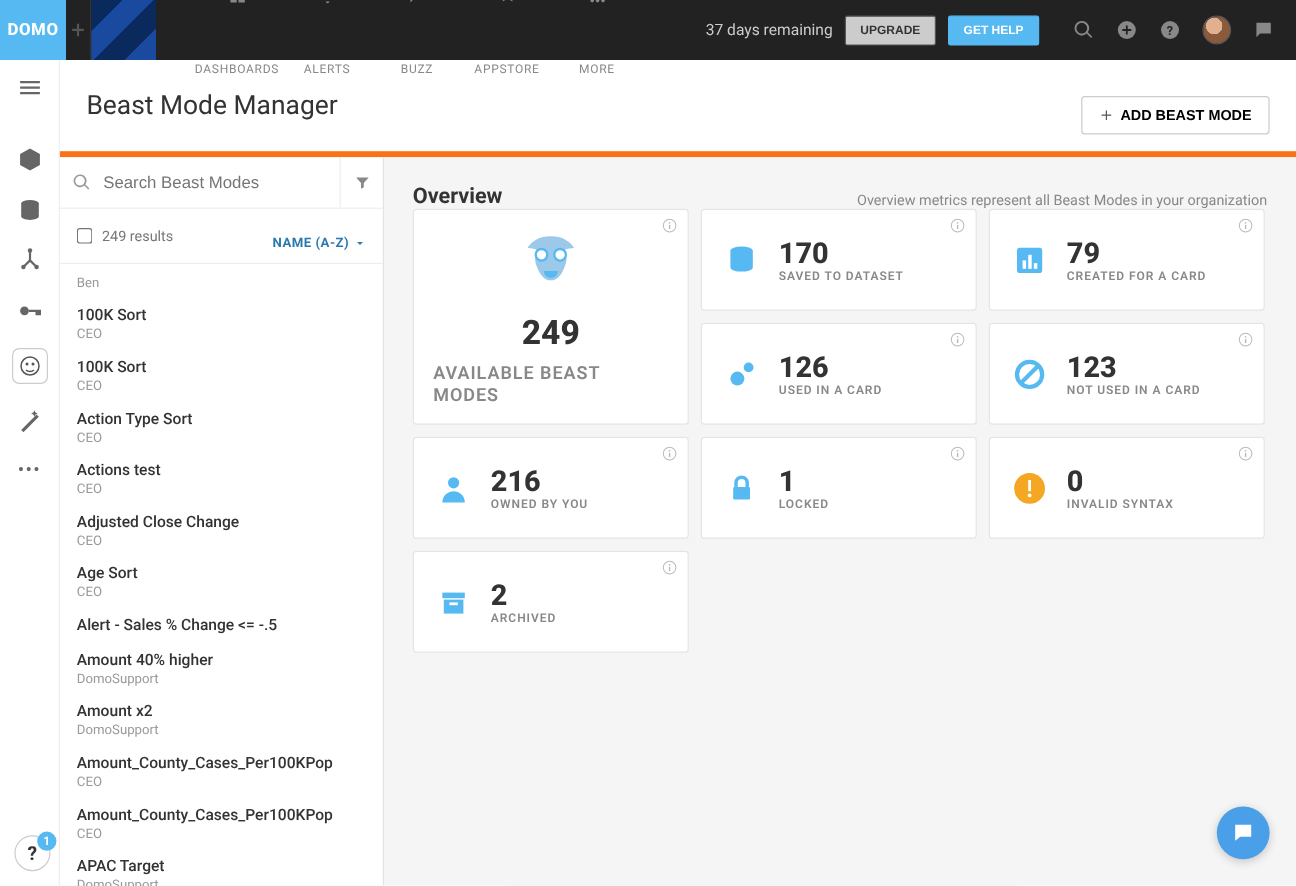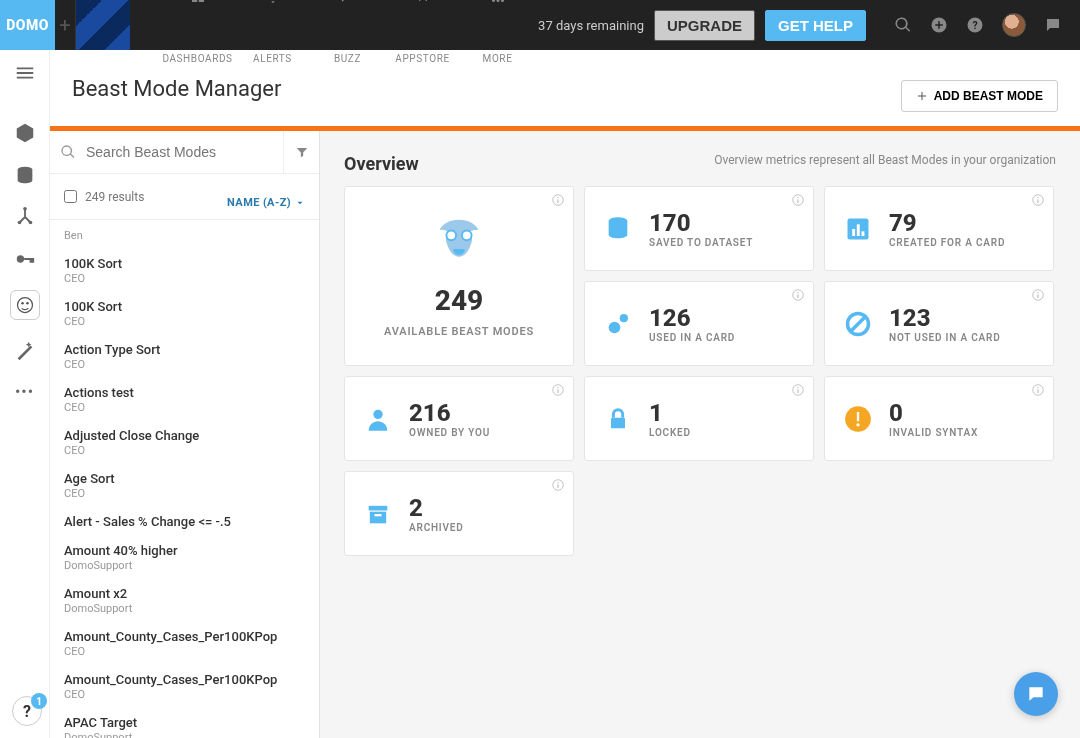--- a/index.html
+++ b/index.html
@@ -8,21 +8,21 @@
   
   .topnav { height: 50px; background: #222; display: flex; align-items: center; color: #aaa; }
   .logo { width: 55px; height: 50px; background: #56b9f2; color: #fff; display: flex; align-items: center; justify-content: center; font-weight: 800; font-size: 14px; letter-spacing: 0.5px; }
   .tab-plus { width: 20px; height: 50px; display: flex; align-items: center; justify-content: center; font-size: 20px; color: #555; }
   .tab-square { width: 55px; height: 50px; background: linear-gradient(135deg,#0a2a5e 25%,#1a4aa0 25%,#1a4aa0 50%,#0a2a5e 50%,#0a2a5e 75%,#1a4aa0 75%); border-left:1px solid #333; }
   .navitems { display: flex; margin-left: 30px; }
   .navitem { display: flex; flex-direction: column; align-items: center; justify-content: center; width: 75px; font-size: 10px; letter-spacing: 0.6px; color: #888; cursor:pointer;gap:44px; }
   .navitem svg, .navitem .glyph { width: 18px; height: 18px; margin-bottom: 4px; fill: #888; font-size:16px; }
   .trial { margin-left: auto; display: flex; align-items: center; gap: 10px; padding-right: 10px;}
   .trial-text { color: #ccc; font-size: 13px; }
-  .btn { padding: 6px 12px; font-size: 15px; font-weight: 700; border-radius: 2px; border:1px solid #555; cursor:pointer; }
+  .btn { padding: 6px 12px; font-size: 10px; font-weight: 700; border-radius: 2px; border:1px solid #555; cursor:pointer; }
   .btn-upgrade { background: #ccc; color: #333; }
   .btn-help { background: #56b9f2; color: #fff; border-color:#56b9f2; }
   .topicons { display: flex; align-items: center; gap: 18px; padding: 0 18px; }
   .topicons .ic { width:18px; height:18px; fill:#888; cursor:pointer; }
   .avatar { width:24px; height:24px; border-radius:50%; background: radial-gradient(circle at 40% 35%, #e0b090 35%, #8a5a3a 36%); border:1px solid #555;}
   
   
   .content { display:flex; height: calc(100% - 50px); }
   .rail { width: 50px; background: #fff; display:flex; flex-direction:column; align-items:center; padding-top:12px; gap:20px; border-right:1px solid #eee;}
   .rail .ric { width:22px; height:22px; fill:#666; cursor:pointer; }
@@ -47,31 +47,31 @@
   .listhead { display:flex; align-items:center; justify-content:space-between; padding:10px 14px; border-bottom:1px solid #eee; font-size:12px; }
   .listhead .left { display:flex; align-items:center; gap:8px; color:#777;}
   .listhead .sort { color:#2a7ab0; font-weight:700; font-size:11px; letter-spacing:0.4px; display:flex; align-items:center; gap:4px; cursor:pointer;margin-top:12px;}
   .list { flex:1; overflow-y:auto; }
   .item { padding:8px 14px 6px; border-bottom:0; cursor:pointer;}
   .item .nm { font-size:13px; color:#333; font-weight:500;}
   .item .ow { font-size:11px; color:#999; margin-top:1px;}
   
   
   .overview { flex:1; background:#f5f5f5; padding:22px 24px; overflow:auto;}
-  .ovhead { display:flex; justify-content:space-between; align-items:flex-start; margin-bottom:12px;}
+  .ovhead { display:flex; justify-content:space-between; align-items:flex-end; margin-bottom:0;}
   .ovtitle { font-size:18px; font-weight:700; color:#333;}
   .ovsub { font-size:12px; color:#888;}
   .cards { display:grid; grid-template-columns: 230px 230px 230px; grid-template-rows: 85px 85px 85px 85px; gap:10px; }
   .card { background:#fff; border:1px solid #e5e5e5; border-radius:3px; position:relative; display:flex; align-items:center; padding:0 16px; gap:14px;}
   .card .info { position:absolute; top:6px; right:8px; width:14px; height:14px; fill:#bbb;}
   .card .num { font-size:24px; font-weight:800; color:#333;}
   .card .lbl { font-size:10px; letter-spacing:0.8px; color:#888; font-weight:600; text-transform:uppercase;}
   .card.big { grid-row: span 2; flex-direction:column; justify-content:center; align-items:center; gap:8px;}
   .card.big .num { font-size:28px;}
-  .card.big .lbl { font-size:11px;}
+  .card.big .lbl { font-size:15px;}
   .cicon { width:34px; height:34px; display:flex; align-items:center; justify-content:center; }
   .cicon svg { width:28px; height:28px; fill:#56b9f2;}
   .cicon.orange svg { fill:#f5a623;}
   .beast-face { width:62px; height:62px; }
   .chat-fab { position:absolute; right:22px; bottom:22px; width:44px; height:44px; border-radius:50%; background:#4aa0e8; display:flex; align-items:center; justify-content:center; box-shadow:0 2px 8px rgba(0,0,0,0.2);}
   .chat-fab svg { width:20px; height:20px; fill:#fff;}
 
   input[type=checkbox]{ width:13px; height:13px;}
 </style>
 </head>

